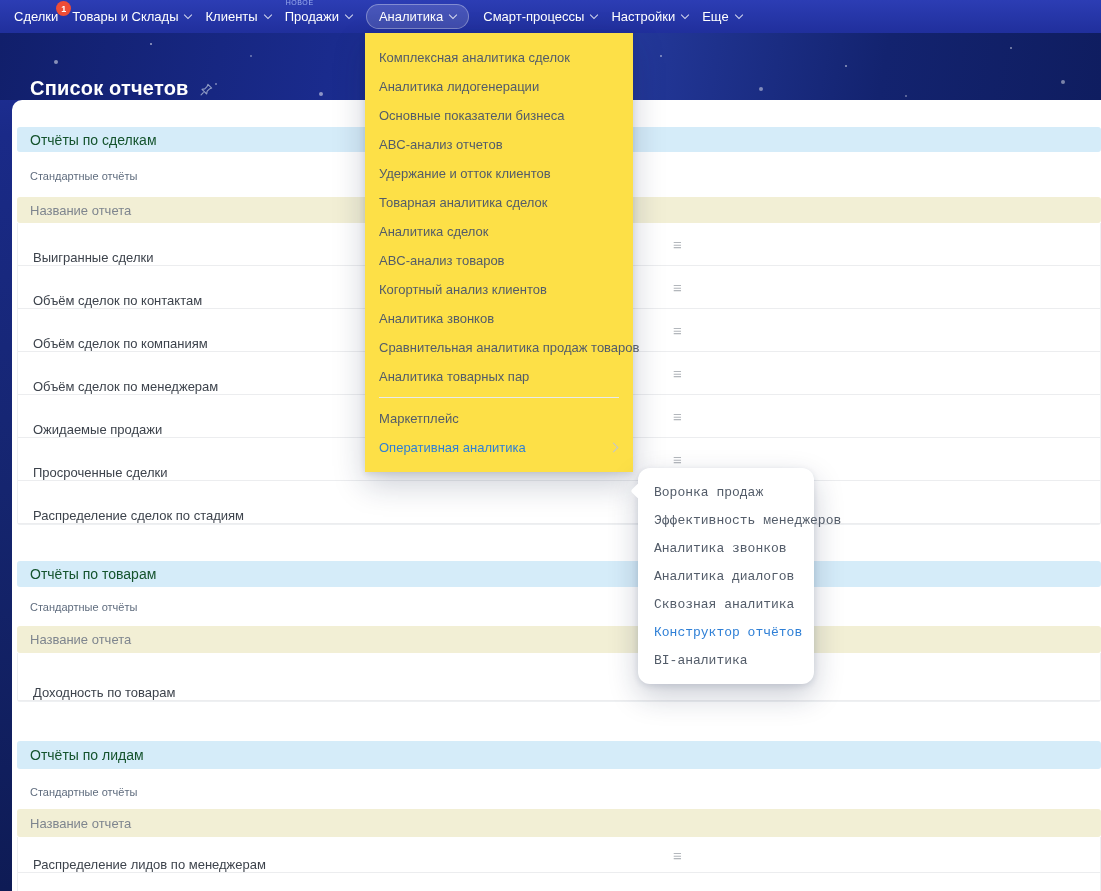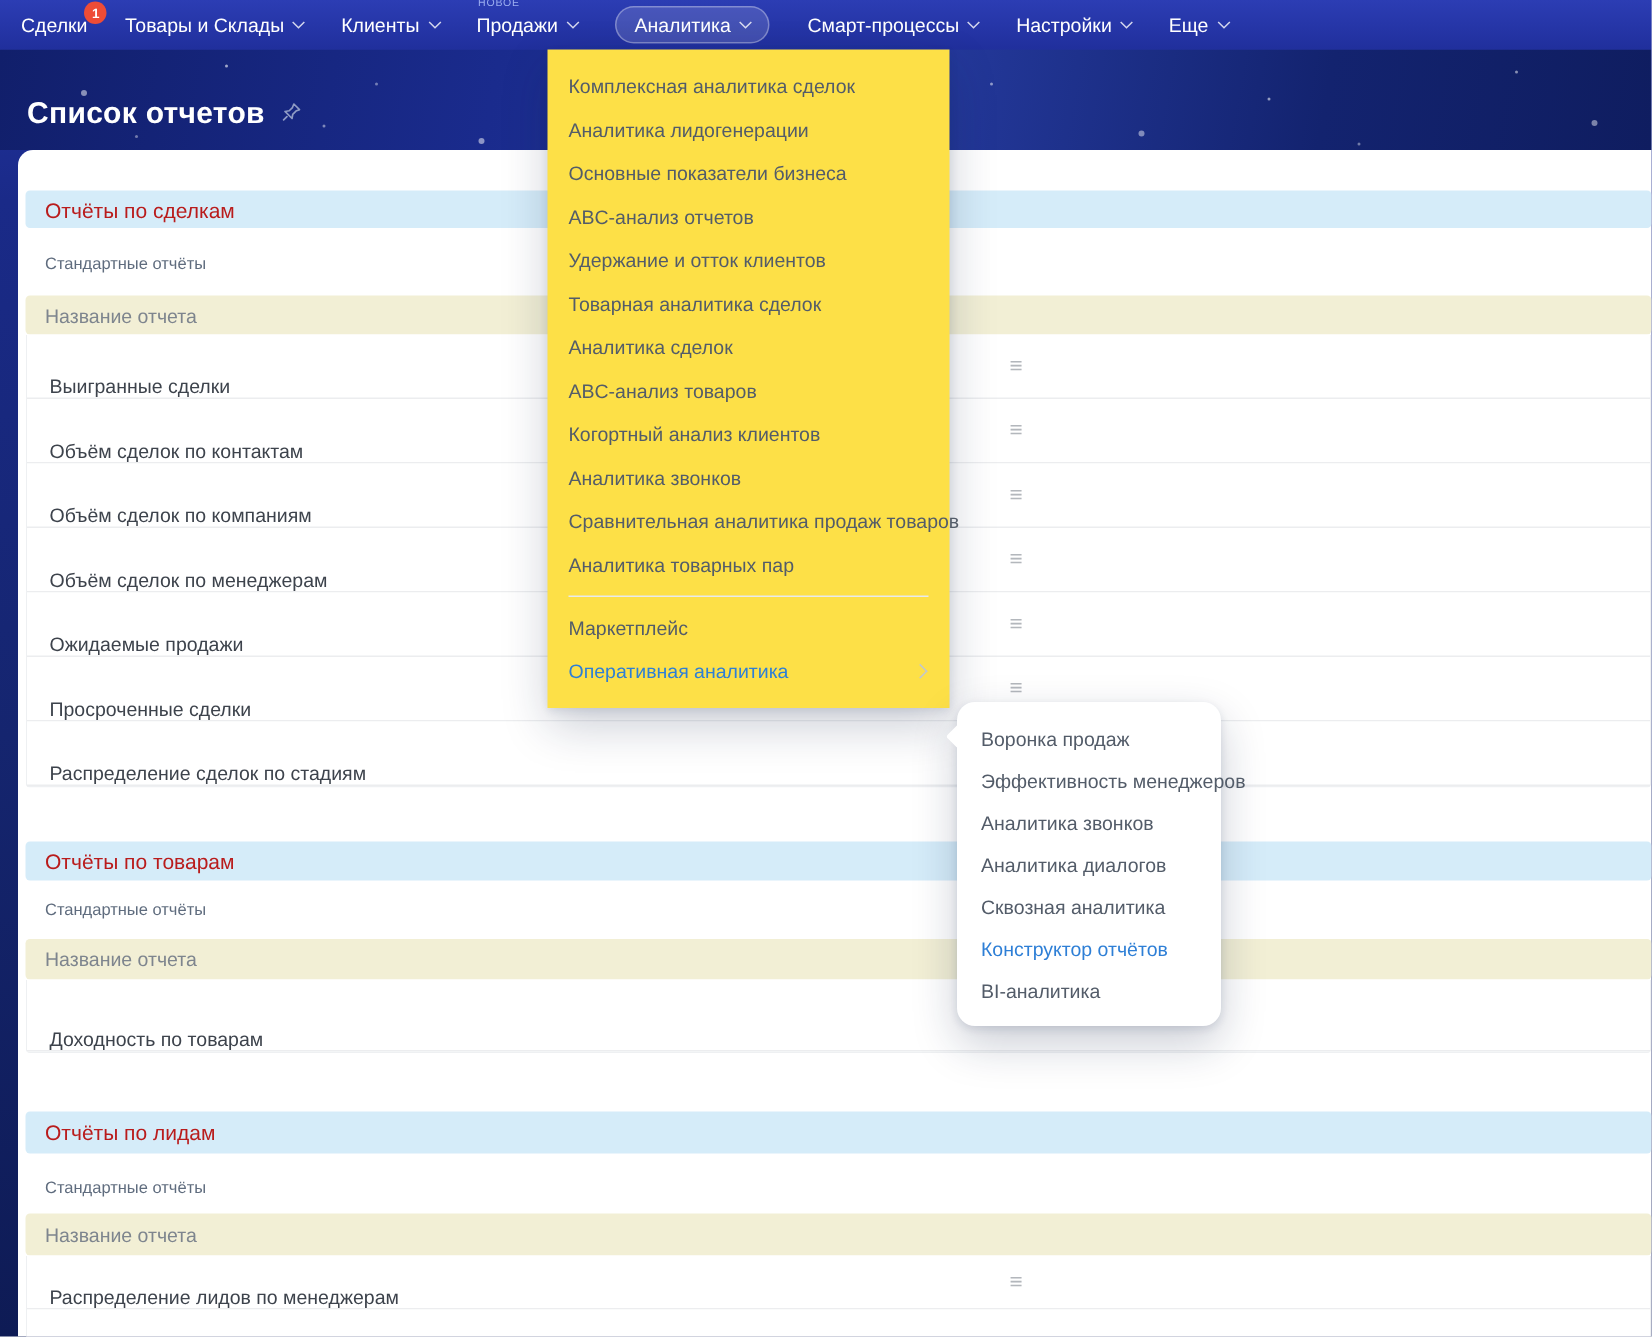--- a/index.html
+++ b/index.html
@@ -7,21 +7,21 @@
   body {
     width:1101px; height:891px; overflow:hidden; position:relative;
     font-family:"Liberation Sans","DejaVu Sans",sans-serif;
     background: linear-gradient(180deg,#2334a4 0%,#1a2a88 15%,#15256f 55%,#0e1b55 100%);
   }
 
   
   .topnav {
     position:absolute; top:0; left:0; right:0; height:33px; z-index:10;
     background: linear-gradient(180deg,#2c3db4,#202f9c);
-    display:flex; align-items:center; padding-left:14px; gap:25px;
+    display:flex; align-items:center; padding-left:14px; gap:14px;
   }
   .nav-item {
     position:relative; color:#ffffff; font-size:13px; white-space:nowrap;
     display:flex; align-items:center; gap:5px; cursor:pointer;
   }
   .nav-item.active {
     background:rgba(255,255,255,.14); border:1px solid rgba(255,255,255,.32);
     border-radius:16px; padding:4px 12px;
   }
   .chev {
@@ -48,37 +48,37 @@
     position:absolute; top:0; left:0; width:2px; height:2px; border-radius:50%;
     box-shadow:
       55px 28px 0 1px rgba(255,255,255,.50), 150px 10px 0 0 rgba(255,255,255,.60),
       215px 50px 0 0 rgba(255,255,255,.45), 320px 60px 0 1px rgba(255,255,255,.50),
       250px 22px 0 0 rgba(255,255,255,.40),  90px 57px 0 0 rgba(255,255,255,.40),
       660px 22px 0 0 rgba(255,255,255,.50), 760px 55px 0 1px rgba(255,255,255,.45),
       845px 32px 0 0 rgba(255,255,255,.55), 905px 62px 0 0 rgba(255,255,255,.40),
       1010px 14px 0 0 rgba(255,255,255,.50), 1062px 48px 0 1px rgba(255,255,255,.45);
   }
   .pageheader h1 {
-    position:absolute; left:14px; top:28px; margin:4px;
+    position:absolute; left:14px; top:28px; margin:16px;
     color:#fff; font-size:20px; font-weight:700; letter-spacing:.2px;
-    display:flex; align-items:flex-start; gap:10px;
+    display:flex; align-items:center; gap:10px;
   }
   .pin { opacity:.8; margin-top:2px; cursor:pointer; }
 
   
   .card {
     position:absolute; left:12px; top:100px; right:0; bottom:0;
     background:#fff; border-top-left-radius:10px; z-index:5;
   }
   .inner { padding:27px 0 0 5px; }
   .band {
     height:25px; border-radius:3px; display:flex; align-items:center;
     padding-left:13px; font-size:14px;
   }
-  .band.blue  { background:#d5ecf9; color:#b91c1c; }
+  .band.blue  { background:#d5ecf9; color:#14532d; }
   .band.beige { background:#f2efd5; color:#7e858e; font-size:13px; height:26px; margin-top:15px; }
   .subtitle { margin:18px 0 0 13px; font-size:11px; color:#5f6c7e; height:12px; }
   .rows { border:1px solid #eef0f2; border-top:none; border-radius:0 0 3px 3px; }
   .row {
     position:relative; height:43px; display:flex; align-items:flex-end;
     padding-left:15px; font-size:13px; color:#3d434c;
     border-bottom:1px solid #ecedef; background:#fff; cursor:pointer;
   }
   .row.partial { height:5px; border-bottom:none; }
   .burger {
@@ -112,20 +112,21 @@
     width:7px; height:7px; margin-right:2px;
     border-top:1.5px solid #c3c7cc; border-right:1.5px solid #c3c7cc;
     transform:rotate(45deg);
   }
 
   
   .submenu {
     position:absolute; left:638px; top:468px; width:176px; z-index:55;
     background:#fff; border-radius:12px; padding:10px 0;
     box-shadow:0 12px 30px rgba(20,30,70,.22), 0 2px 6px rgba(20,30,70,.12);
+    font-family:Liberation Mono, monospace;
   }
   .submenu::before {
     content:""; position:absolute; left:-5px; top:17px; width:12px; height:12px;
     background:#fff; transform:rotate(45deg); border-radius:2px;
   }
   .smi {
     height:28px; display:flex; align-items:center; padding:0 16px;
     font-size:13px; color:#535c69; white-space:nowrap; cursor:pointer;
   }
   .smi.blue { color:#2e7fd6; }

